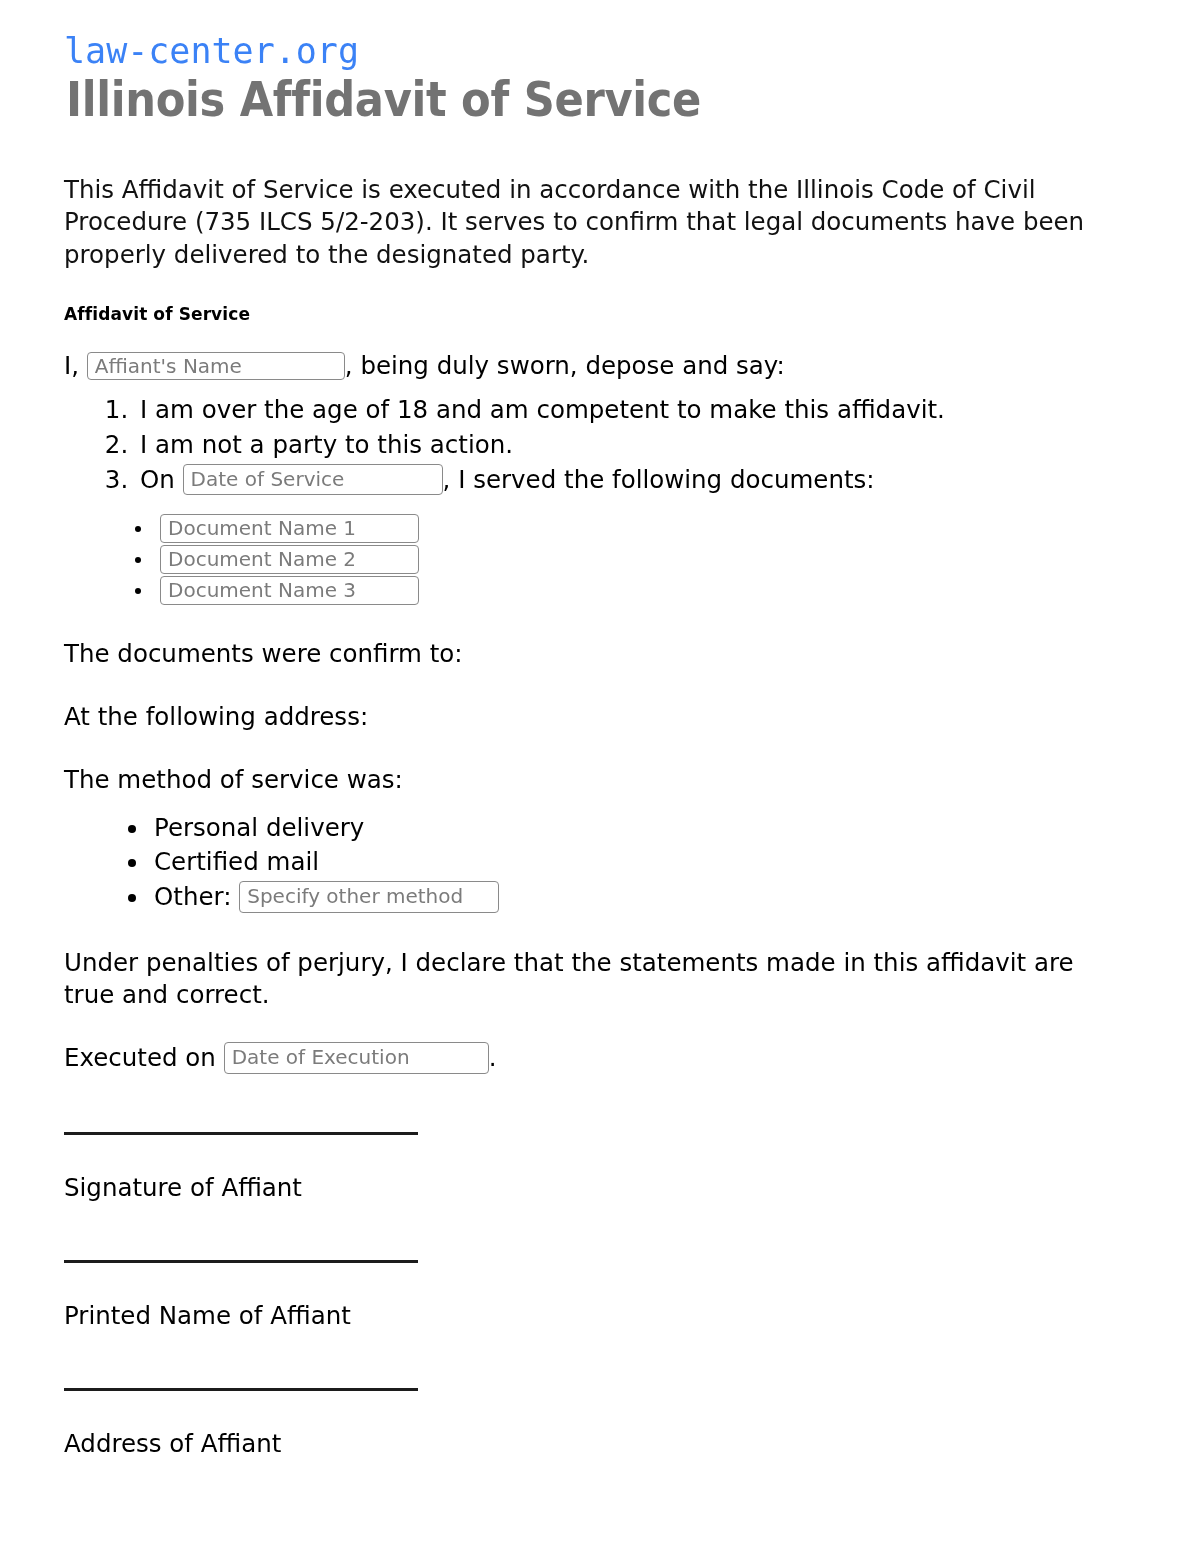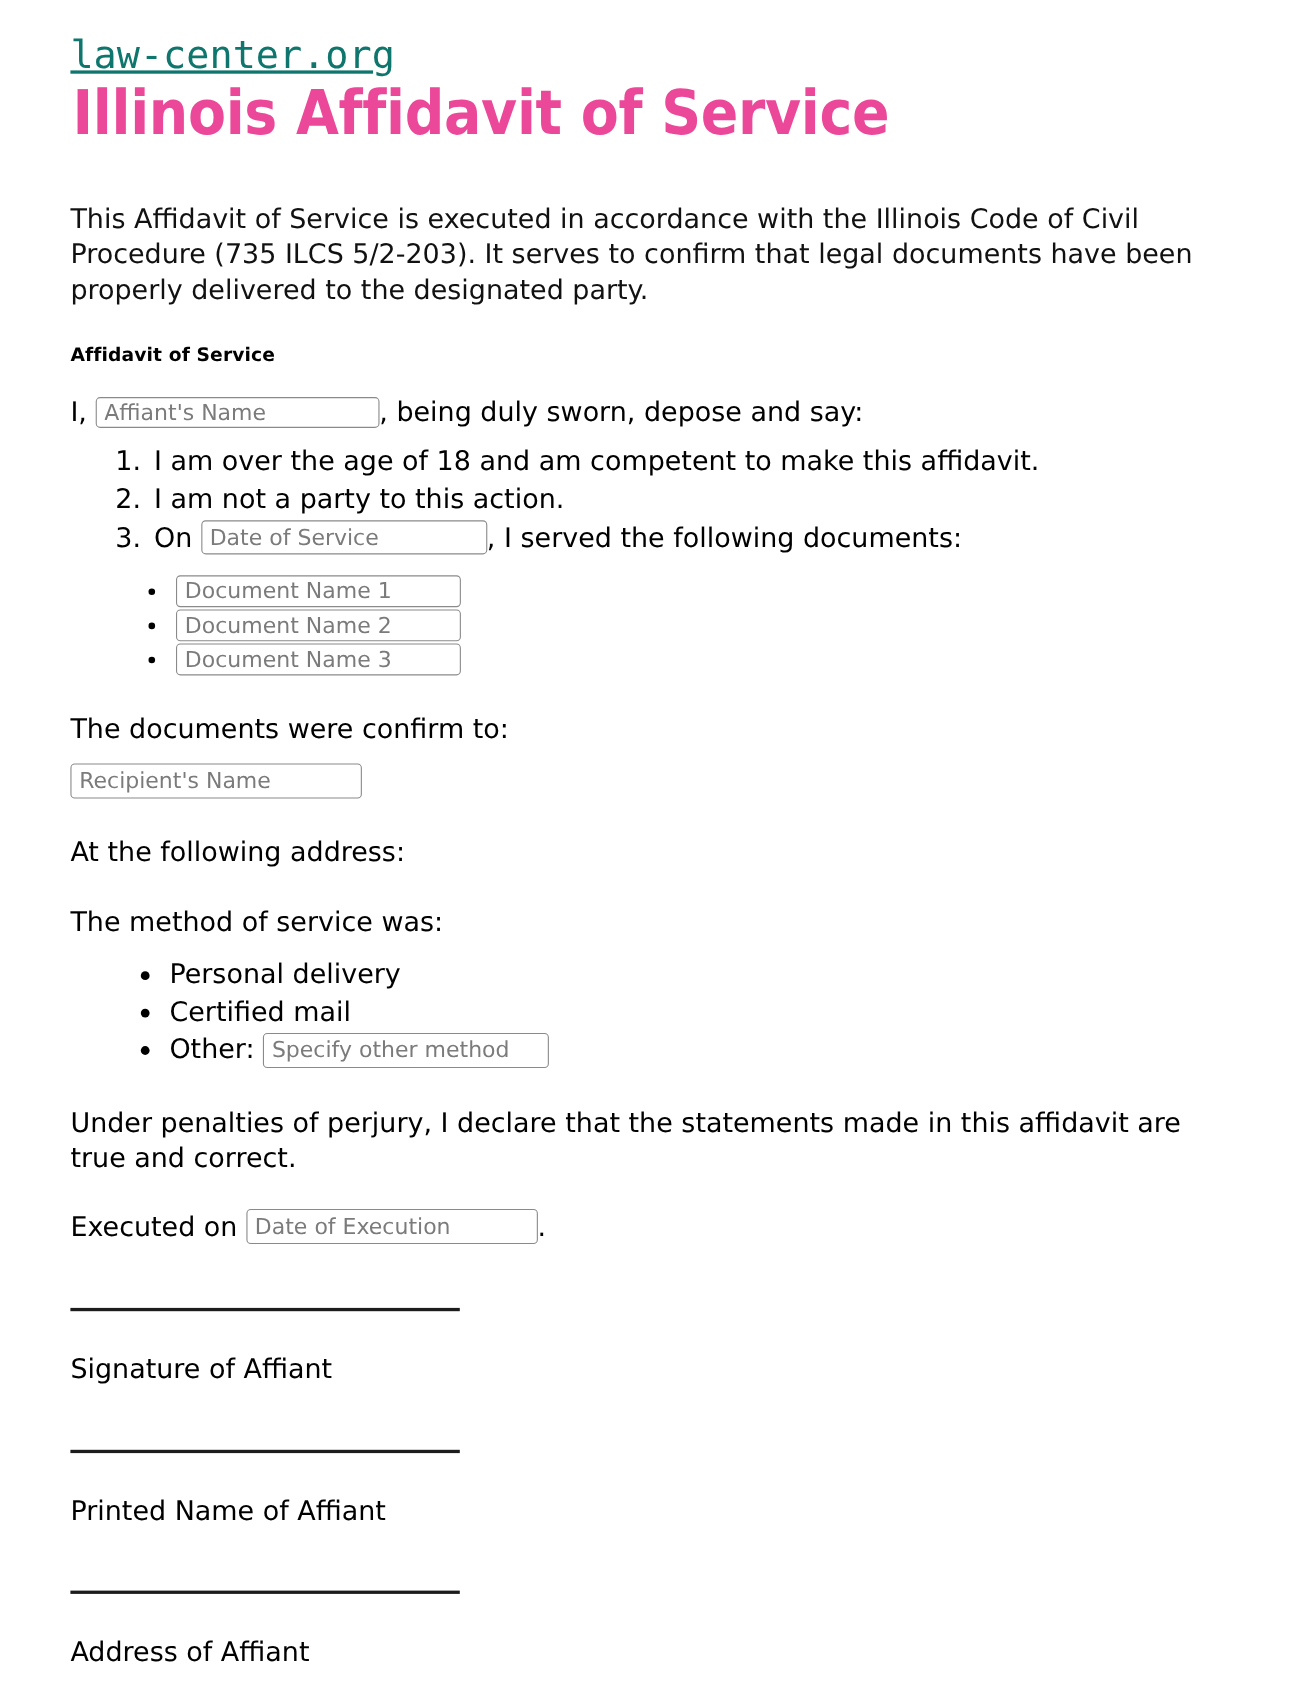--- a/index.html
+++ b/index.html
@@ -24,31 +24,30 @@
     position: relative;
   }
 
   
   .site-name {
     font-family: "DejaVu Sans Mono", "Liberation Mono", monospace;
     font-size: 35px;
     font-weight: 400;
     letter-spacing: 0px;
     line-height: 1.0;
-    color: #0f766e;
+    color: #3b82f6;
     margin: 0 0 4px 0;
     white-space: pre;
-    text-decoration: underline;
   }
   .doc-title {
     font-family: "DejaVu Sans Condensed", "DejaVu Sans", sans-serif;
-    font-size: 56px;
+    font-size: 48px;
     font-weight: 700;
     line-height: 1.12;
-    color: #ec4899;
+    color: #737373;
     margin: 0 0 0 0;
     padding-left: 2px;
     letter-spacing: -0.3px;
   }
 
   
   .intro {
     font-size: 24.5px;
     line-height: 1.33;
     margin: 47px 0 0 0;
@@ -221,23 +220,20 @@
     <li>
       <input class="field field-doc" type="text" placeholder="Document Name 2" style="">
     </li>
     <li>
       <input class="field field-doc" type="text" placeholder="Document Name 3" style="">
     </li>
   </ul>
 
   <p class="label-line">The documents were confirm to:</p>
 
-  <div class="field-block">
-    <input class="field field-recipient" type="text" placeholder="Recipient's Name" style="">
-  </div>
 
   <p class="label-line">At the following address:</p>
 
 
   <p class="label-line">The method of service was:</p>
 
   <ul class="methods">
     <li>Personal delivery</li>
     <li>Certified mail</li>
     <li class="other-item">

